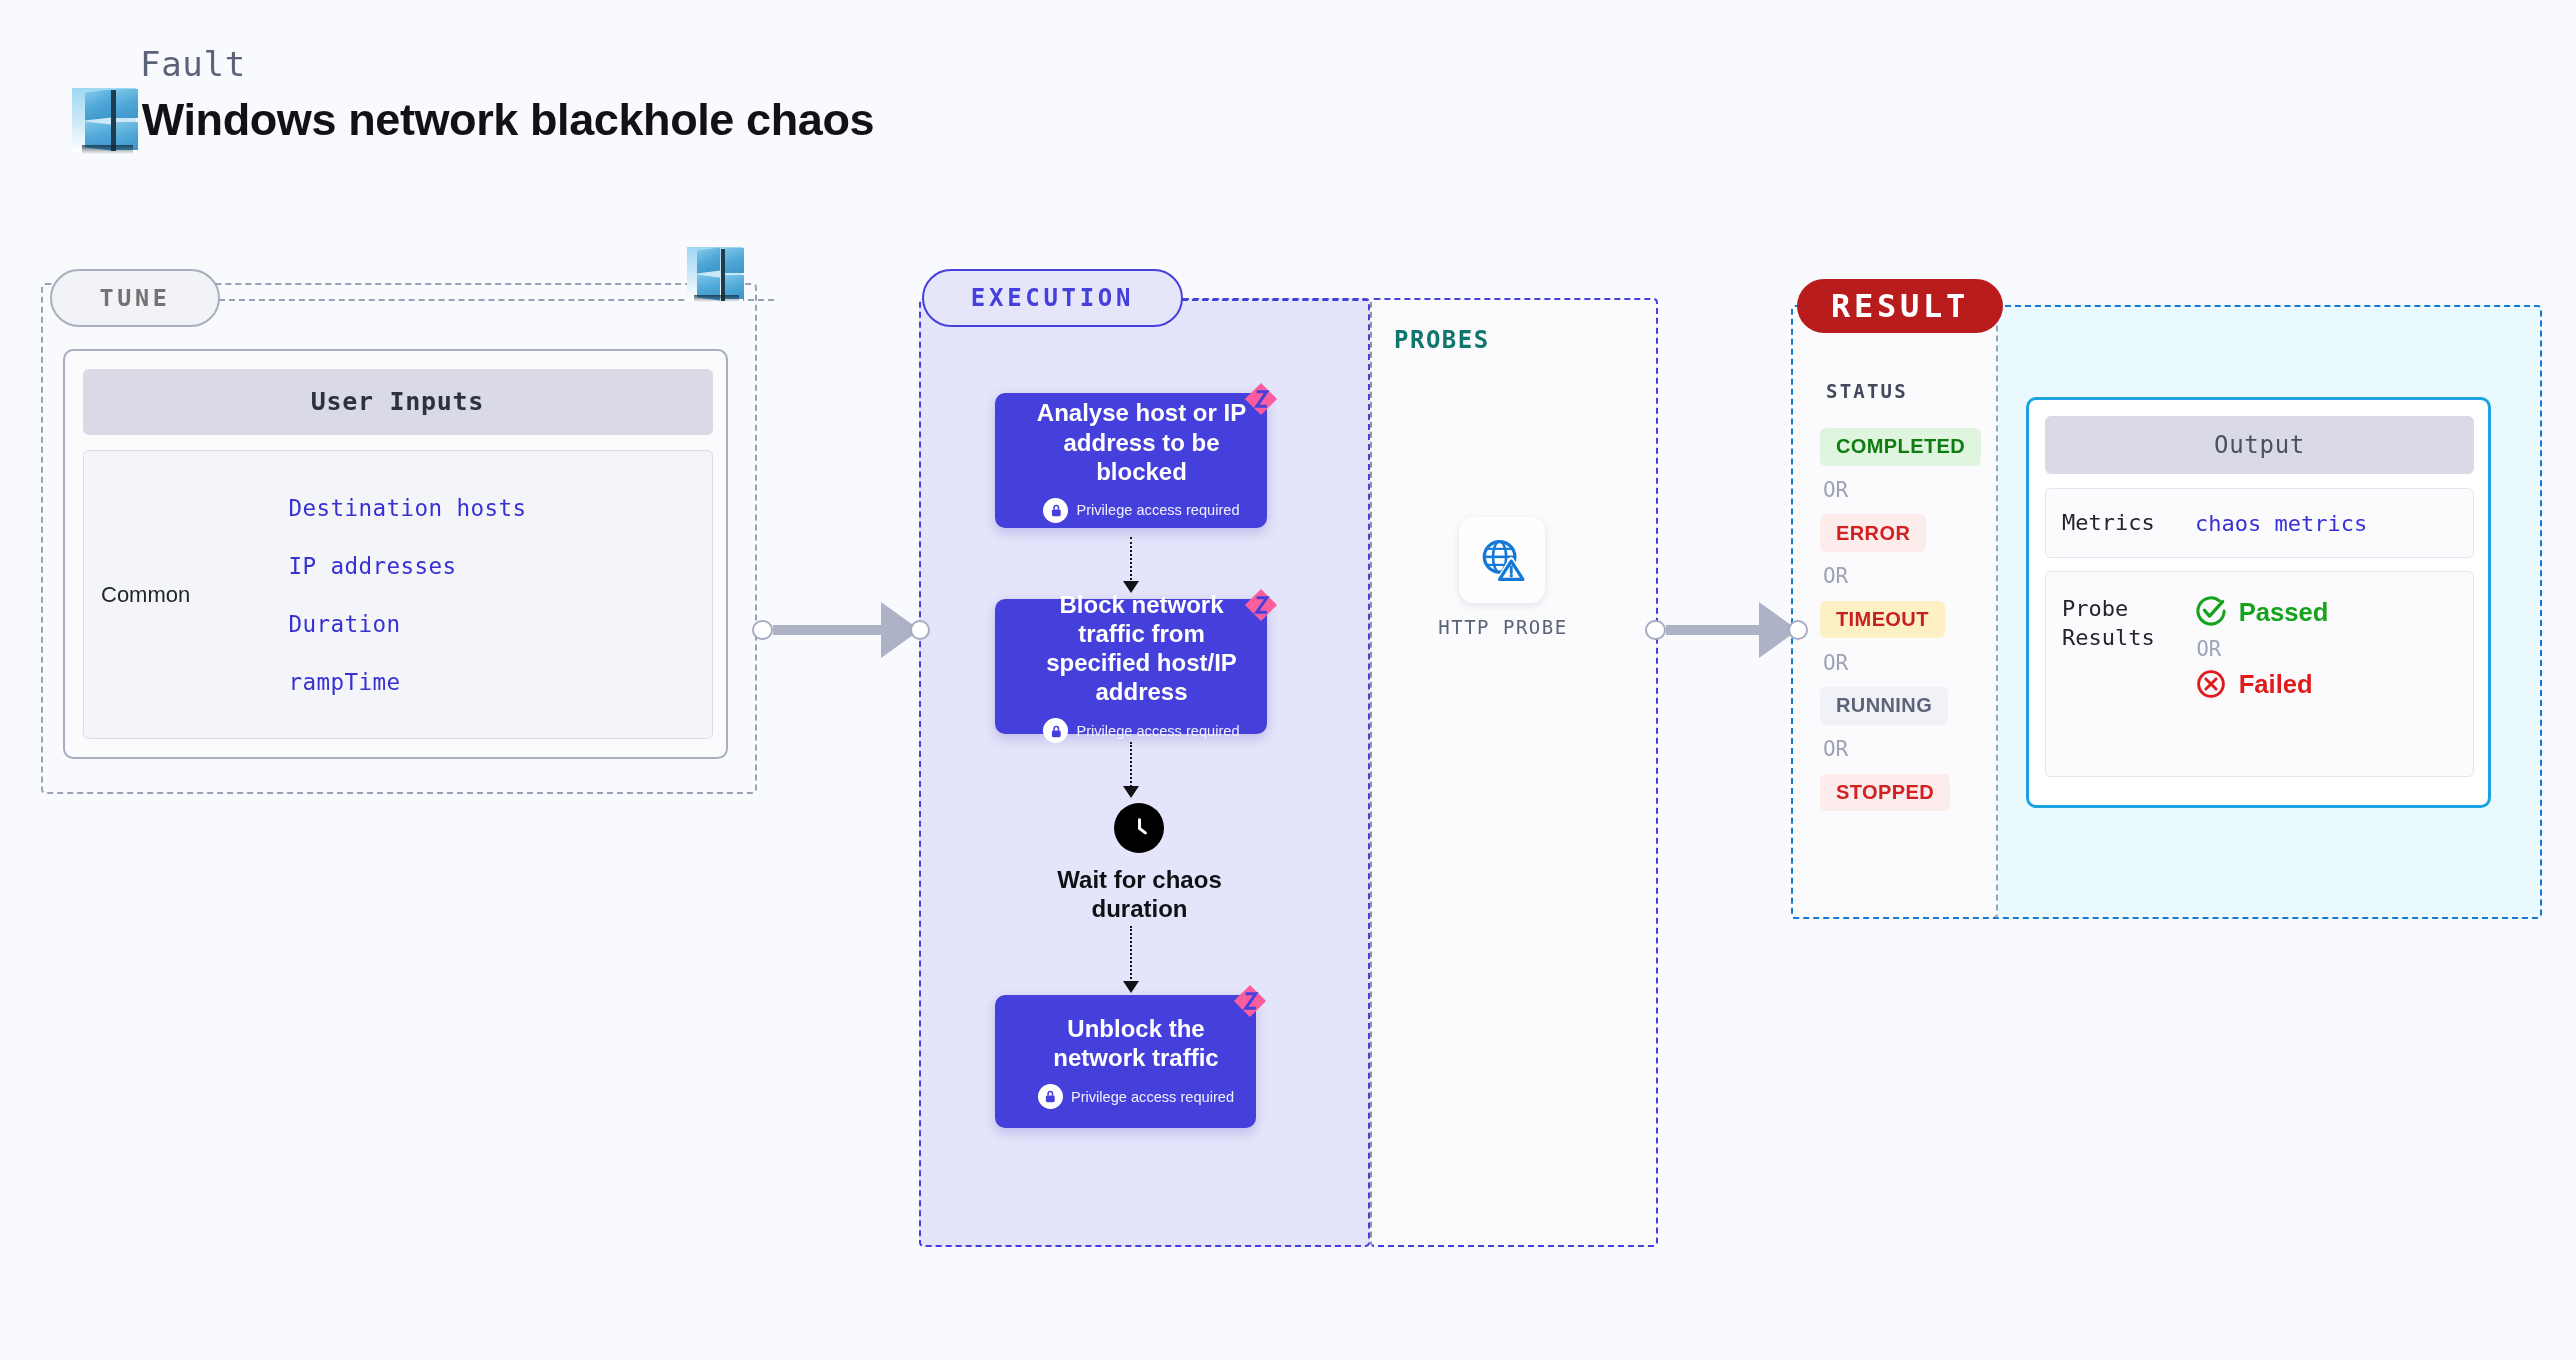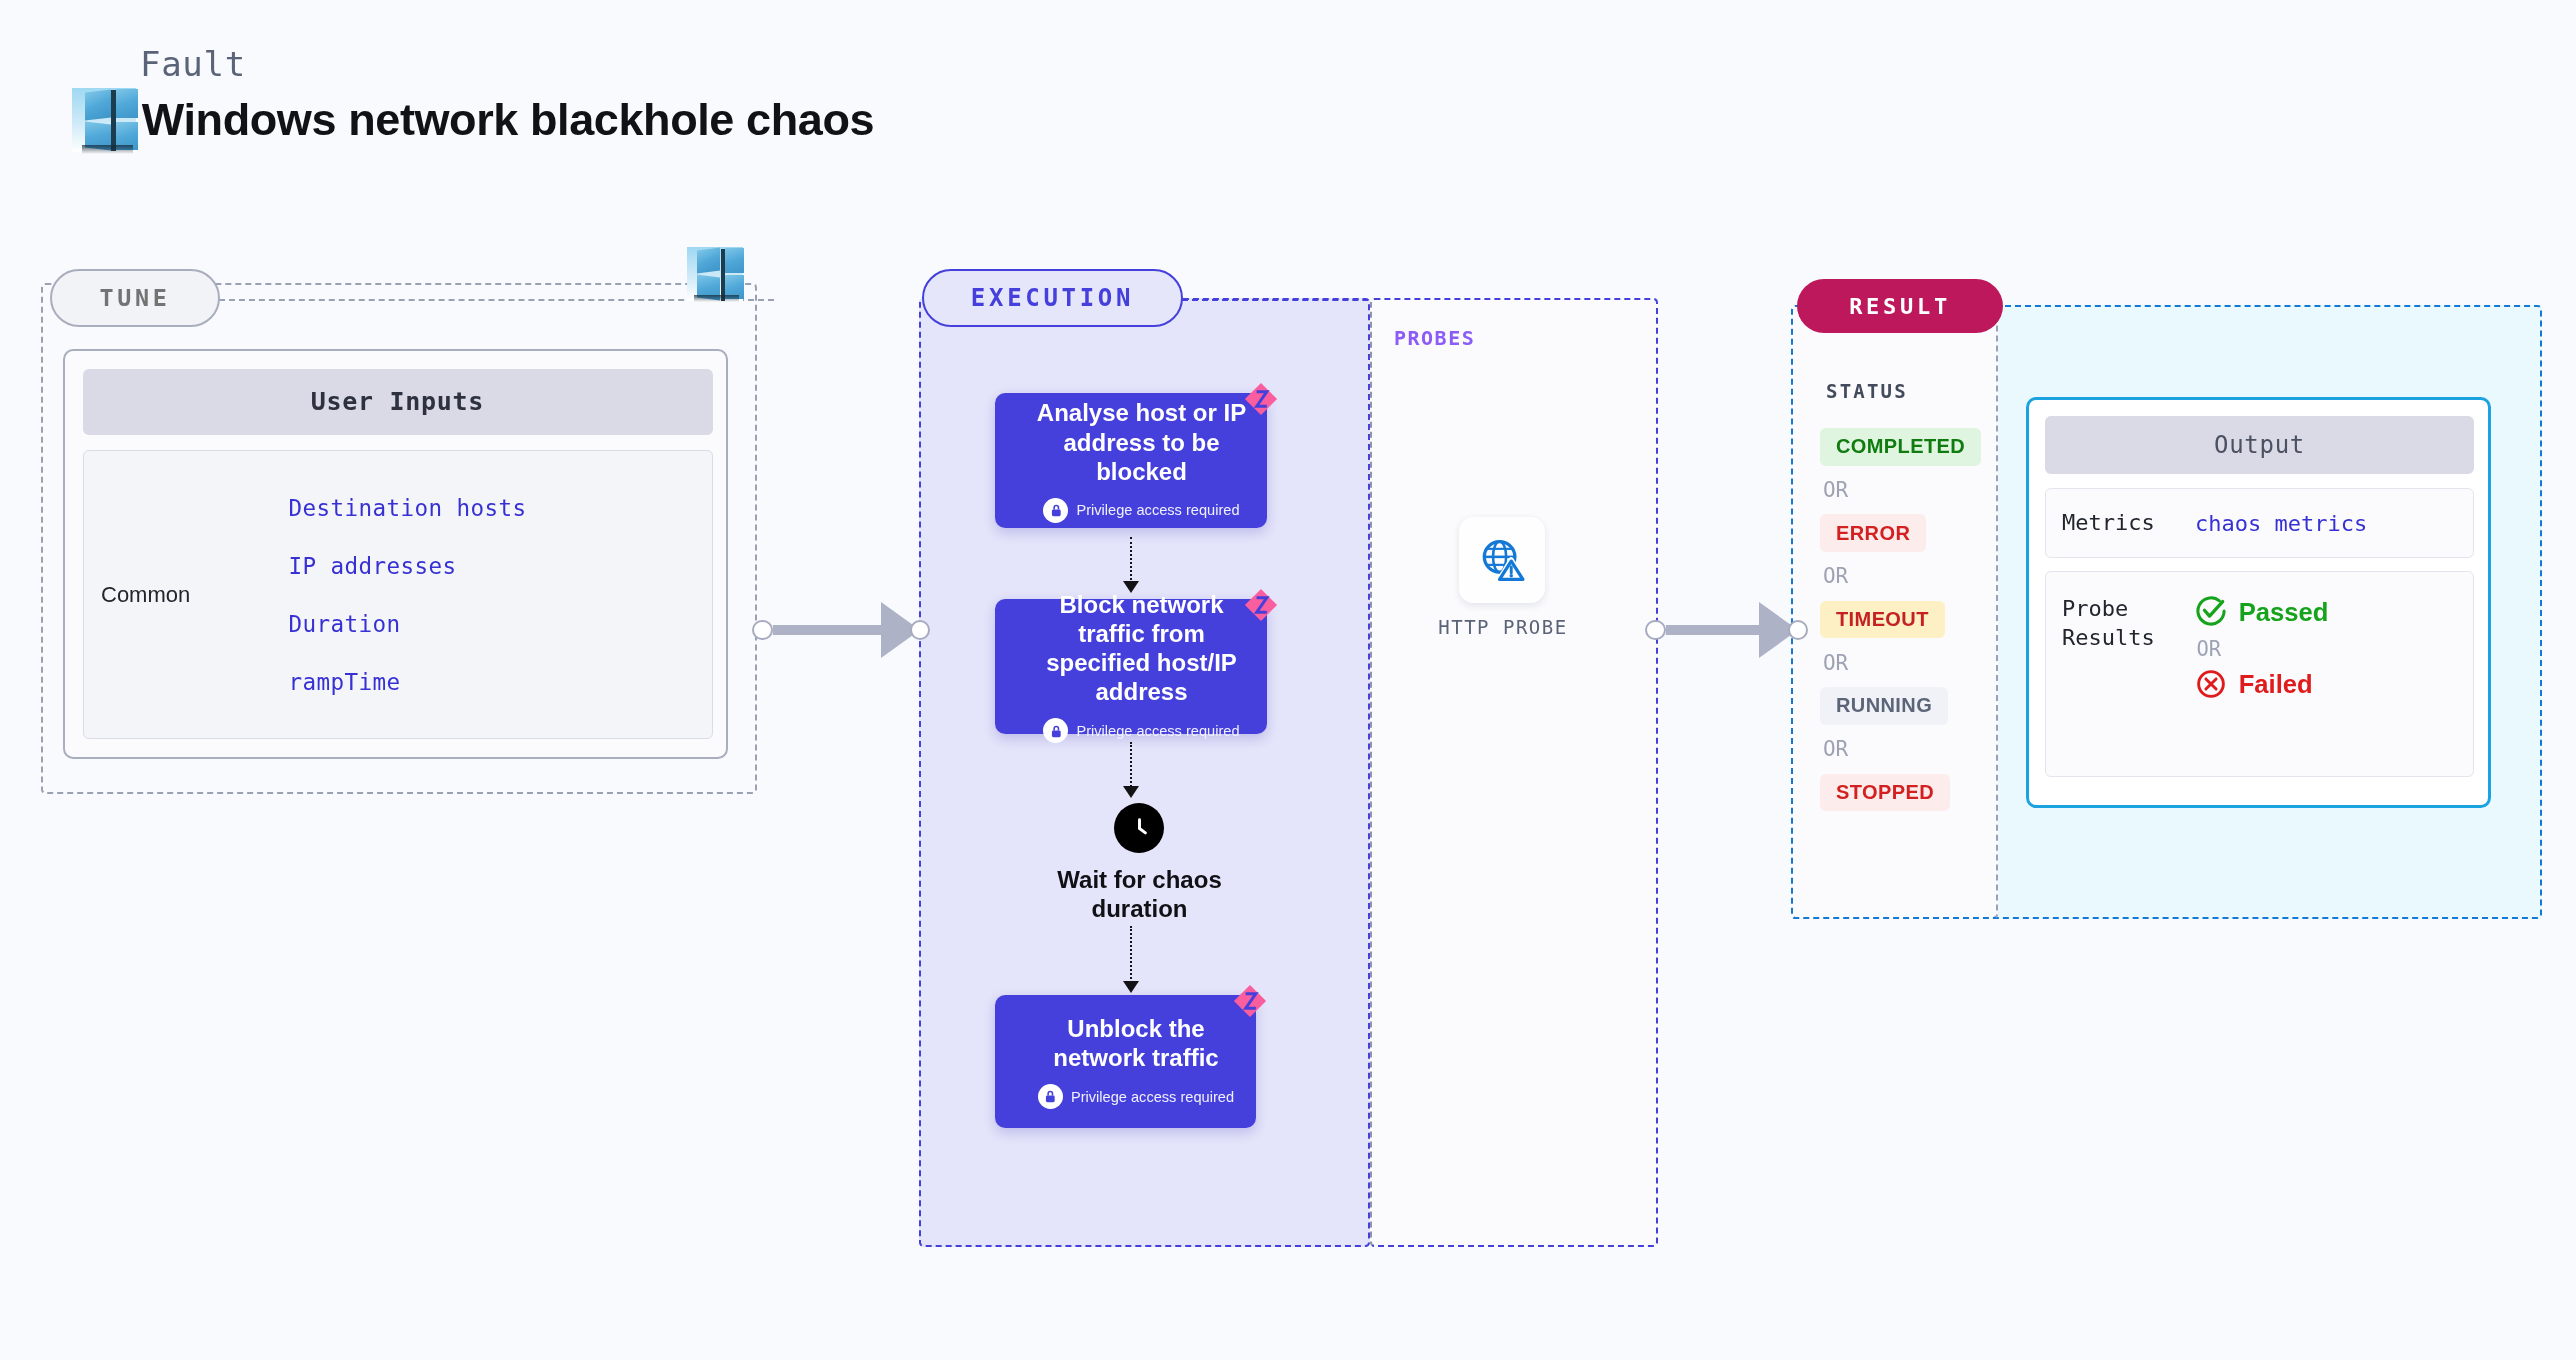--- a/index.html
+++ b/index.html
@@ -112,21 +112,21 @@
   
   #probes-panel{
     left:1370px;top:298px;width:288px;height:949px;
     border:2.2px dashed #8F94A8;border-top:2.9px dashed #4540DB;
     border-right:2.9px dashed #4540DB;border-bottom:2.9px dashed #4540DB;
     background:#FBFBFD;
   }
   #probes-title{
     left:1394px;top:326px;
     font-family:"DejaVu Sans Mono", monospace;
-    font-size:20px;color:#8b5cf6;font-weight:bold;letter-spacing:1.5px;
+    font-size:24px;color:#0f766e;font-weight:bold;letter-spacing:1.5px;
   }
   #probe-item{left:1459px;top:517px;width:86px;text-align:center;}
   #probe-icon-box{
     width:86px;height:86px;background:#FEFEFE;border-radius:14.6px;
     box-shadow:0 2.2px 7.3px rgba(30,40,80,.10);
     display:flex;align-items:center;justify-content:center;
     box-sizing:border-box;
   }
   #probe-label{
     margin-top:13px;
@@ -140,21 +140,21 @@
     left:1791px;top:305px;width:751px;height:614px;
     border:2.9px dashed #1479D6;background:#EAF9FE;
   }
   #result-left-panel{
     left:1791px;top:305px;width:207px;height:614px;
     border:2.9px dashed #1479D6;background:#FBFBFD;
     border-right:2.2px dashed #9AA1B2;
   }
   #result-pill{
     left:1797px;top:279px;width:206px;height:54px;
-    background:#be185d;border:none;color:#FFFFFF;font-size:22px;
+    background:#b91c1c;border:none;color:#FFFFFF;font-size:32px;
   }
   #status-label{
     left:1826px;top:380px;
     font-family:"DejaVu Sans Mono", monospace;
     font-size:19px;font-weight:bold;color:#424A5C;letter-spacing:2.2px;
   }
   #status-list{left:1820px;top:428px;display:flex;flex-direction:column;}
   .status-badge{
     display:inline-flex;align-items:center;
     padding:7.3px 16px;border-radius:5.8px;

